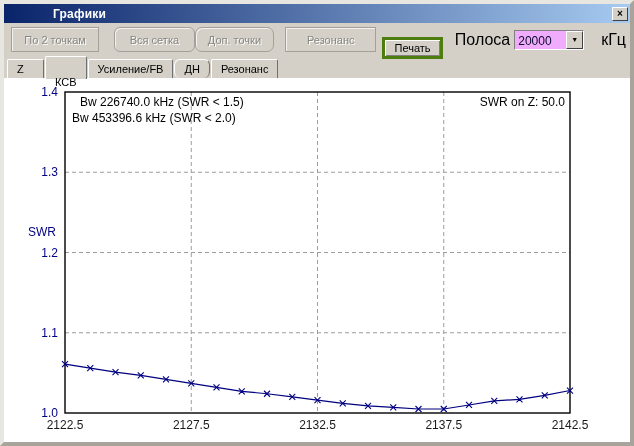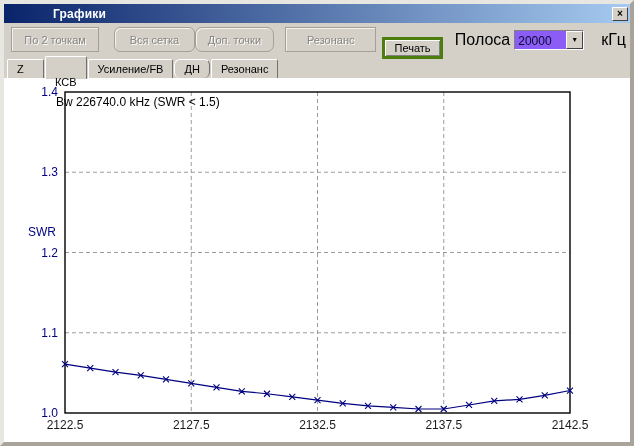--- a/index.html
+++ b/index.html
@@ -65,21 +65,21 @@
     box-shadow: inset 1px 1px 0 #fff, inset -1px -1px 0 #808080;
     color: #000;
     margin-top: 16px;
   }
   .bandlabel { margin-left: 12px; font-size: 16px; color: #000; }
   .combo {
     margin-left: 4px;
     width: 73px; height: 20px;
     border: 1px solid;
     border-color: #808080 #fff #fff #808080;
-    background: #8b5cf6;
+    background: #f0abfc;
     display: flex; align-items: stretch; justify-content: flex-end;
   }
   .combo-value {
     flex: 1; padding: 3px 0 0 3px; font-size: 12px; color: #0a0a2a;
   }
   .combo-arrow {
     width: 17px;
     background: #d4d0c8;
     border: 1px solid;
     border-color: #fff #404040 #404040 #fff;
@@ -123,21 +123,21 @@
     height: 364px;
     background: #fff;
     border-top: 1px solid #fff;
   }
   #chart-svg { position: absolute; left: 0; top: 0; }
   .ann {
     position: absolute;
     font-size: 12px; color: #000;
     white-space: nowrap;
   }
-  .bw1 { left: 52px; top: 16px; }
+  .bw1 { left: 76px; top: 16px; }
   .bw2 { left: 68px; top: 32px; }
   .swrz { right: 65px; top: 16px; }
 </style>
 </head>
 <body>
 
 <div class="window">
 
   <div class="titlebar">
     <span class="title">Графики</span>
@@ -187,15 +187,17 @@
           <text x="54" y="17" text-anchor="end" fill="#000080">1.4</text>
           <text x="61" y="350" text-anchor="middle" fill="#1a1a1a">2122.5</text>
           <text x="187.25" y="350" text-anchor="middle" fill="#1a1a1a">2127.5</text>
           <text x="313.5" y="350" text-anchor="middle" fill="#1a1a1a">2132.5</text>
           <text x="439.75" y="350" text-anchor="middle" fill="#1a1a1a">2137.5</text>
           <text x="566" y="350" text-anchor="middle" fill="#1a1a1a">2142.5</text>
           <text x="24" y="157.37499999999994" fill="#000080">SWR</text>
         </g>
       </svg>
     <div class="ann bw1">Bw 226740.0 kHz (SWR &lt; 1.5)</div>
+    <div class="ann bw2">Bw 453396.6 kHz (SWR &lt; 2.0)</div>
+    <div class="ann swrz">SWR on Z: 50.0</div>
   </div>
 
 </div>
 
 </body></html>

